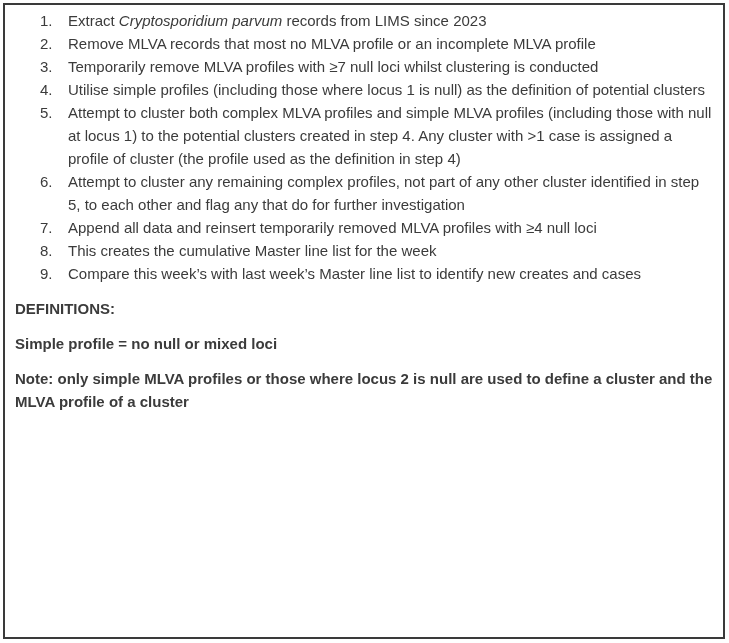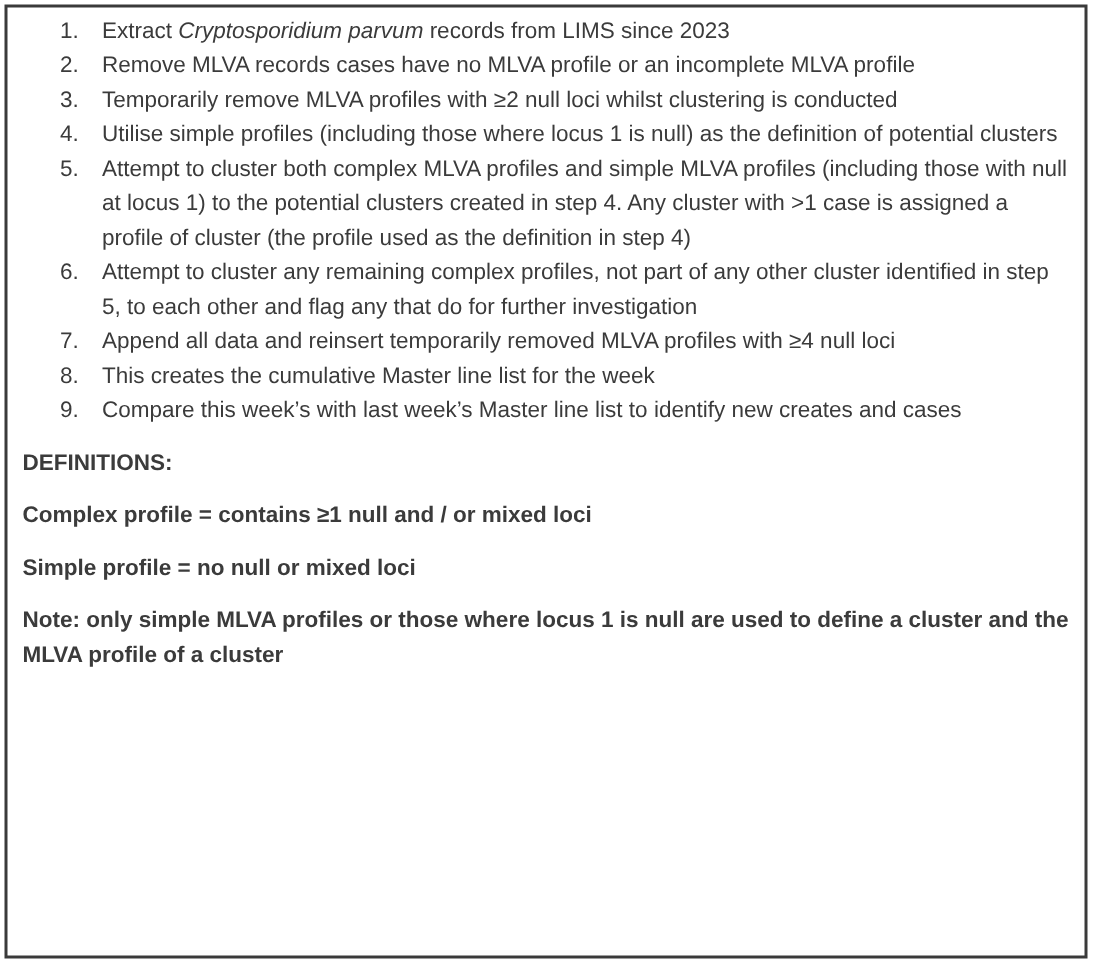--- a/index.html
+++ b/index.html
@@ -53,25 +53,25 @@
 <body>
 
 <div class="doc">
   <ol class="steps">
     <li>
       <span class="num">1.</span>
       <span class="txt"><span>Extract </span><i>Cryptosporidium parvum</i><span> records from LIMS since 2023</span></span>
     </li>
     <li>
       <span class="num">2.</span>
-      <span class="txt">Remove MLVA records cases have no MLVA profile or an incomplete MLVA profile</span>
+      <span class="txt">Remove MLVA records that most no MLVA profile or an incomplete MLVA profile</span>
     </li>
     <li>
       <span class="num">3.</span>
-      <span class="txt">Temporarily remove MLVA profiles with ≥2 null loci whilst clustering is conducted</span>
+      <span class="txt">Temporarily remove MLVA profiles with ≥7 null loci whilst clustering is conducted</span>
     </li>
     <li>
       <span class="num">4.</span>
       <span class="txt">Utilise simple profiles (including those where locus 1 is null) as the definition of potential clusters</span>
     </li>
     <li>
       <span class="num">5.</span>
       <span class="txt">Attempt to cluster both complex MLVA profiles and simple MLVA profiles (including those with null at locus 1) to the potential clusters created in step 4. Any cluster with &gt;1 case is assigned a profile of cluster (the profile used as the definition in step 4)</span>
     </li>
     <li>
@@ -86,16 +86,15 @@
       <span class="num">8.</span>
       <span class="txt">This creates the cumulative Master line list for the week</span>
     </li>
     <li>
       <span class="num">9.</span>
       <span class="txt">Compare this week’s with last week’s Master line list to identify new creates and cases</span>
     </li>
   </ol>
 
   <p class="defhead">DEFINITIONS:</p>
-  <p class="def">Complex profile = contains ≥1 null and / or mixed loci</p>
   <p class="def">Simple profile = no null or mixed loci</p>
-  <p class="def">Note: only simple MLVA profiles or those where locus 1 is null are used to define a cluster and the MLVA profile of a cluster</p>
+  <p class="def">Note: only simple MLVA profiles or those where locus 2 is null are used to define a cluster and the MLVA profile of a cluster</p>
 </div>
 
 </body></html>

